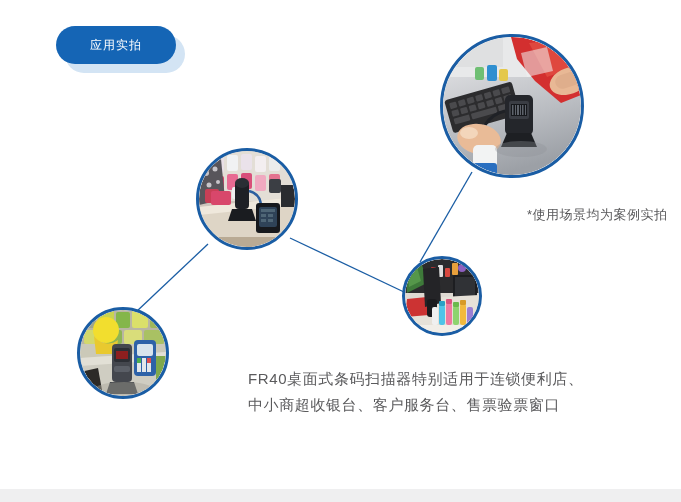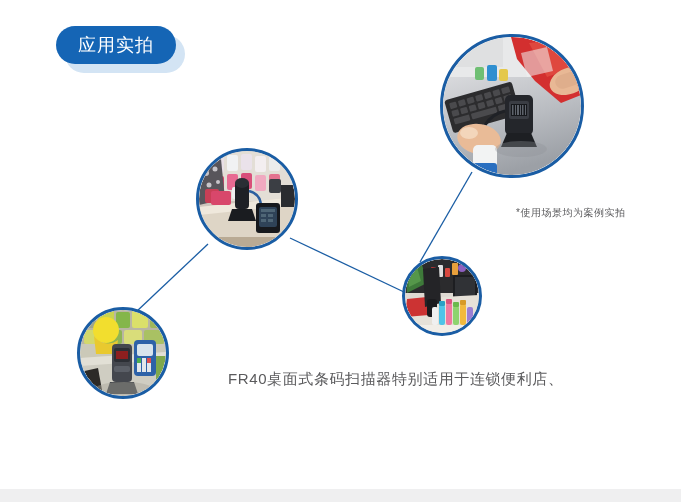--- a/index.html
+++ b/index.html
@@ -43,21 +43,21 @@
     width: 120px;
     height: 38px;
     background: #1565b5;
     border-radius: 19px;
     display: flex;
     align-items: center;
     justify-content: center;
   }
   .badge-label {
     color: #ffffff;
-    font-size: 18px;
+    font-size: 12px;
     letter-spacing: 1px;
     font-weight: 500;
     line-height: 1;
     white-space: nowrap;
   }
 
   
   .connectors {
     position: absolute;
     left: 0;
@@ -86,41 +86,42 @@
 
   
   #photo-topright { left: 440px; top: 34px;  width: 144px; height: 144px; }
   #photo-midleft  { left: 196px; top: 148px; width: 102px; height: 102px; }
   #photo-center   { left: 402px; top: 256px; width: 80px;  height: 80px; }
   #photo-bottomleft { left: 77px; top: 307px; width: 92px; height: 92px; }
 
   
   .note {
     position: absolute;
-    left: 516px;
+    left: 527px;
     top: 206px;
-    font-size: 10px;
+    font-size: 13px;
     color: #59595b;
     letter-spacing: 0.5px;
     white-space: nowrap;
   }
 
   
   .description {
     position: absolute;
     left: 228px;
     top: 366px;
     width: 400px;
   }
   .description .line {
     font-size: 15px;
     color: #5a5a5c;
     line-height: 26px;
     letter-spacing: 0.6px;
     white-space: nowrap;
+    margin-left: 20px;
   }
 
   
   .bottom-strip {
     position: absolute;
     left: 0;
     bottom: 0;
     width: 681px;
     height: 13px;
     background: #efeff0;
@@ -393,17 +394,18 @@
           <ellipse cx="44" cy="80" rx="30" ry="8" fill="#a9a79b" opacity="0.45"></ellipse>
         </g>
       </svg>
     </div>
   </div>
 
   <div class="note">*使用场景均为案例实拍</div>
 
   <div class="description">
     <div class="line">FR40桌面式条码扫描器特别适用于连锁便利店、</div>
+    <div class="line">中小商超收银台、客户服务台、售票验票窗口</div>
   </div>
 
   <div class="bottom-strip"></div>
 
 </div>
 
 </body></html>

